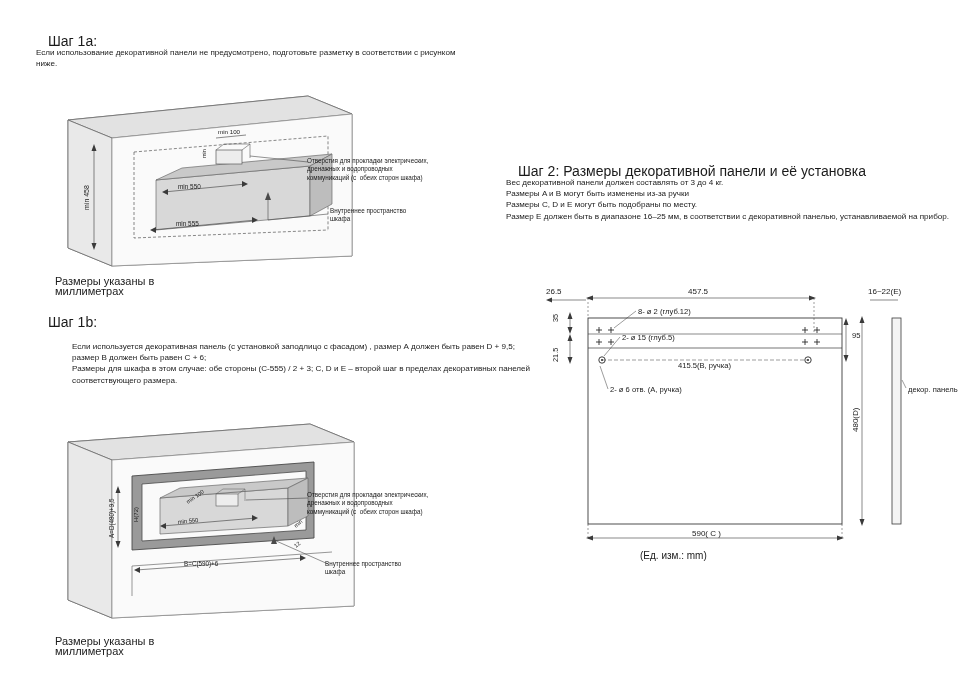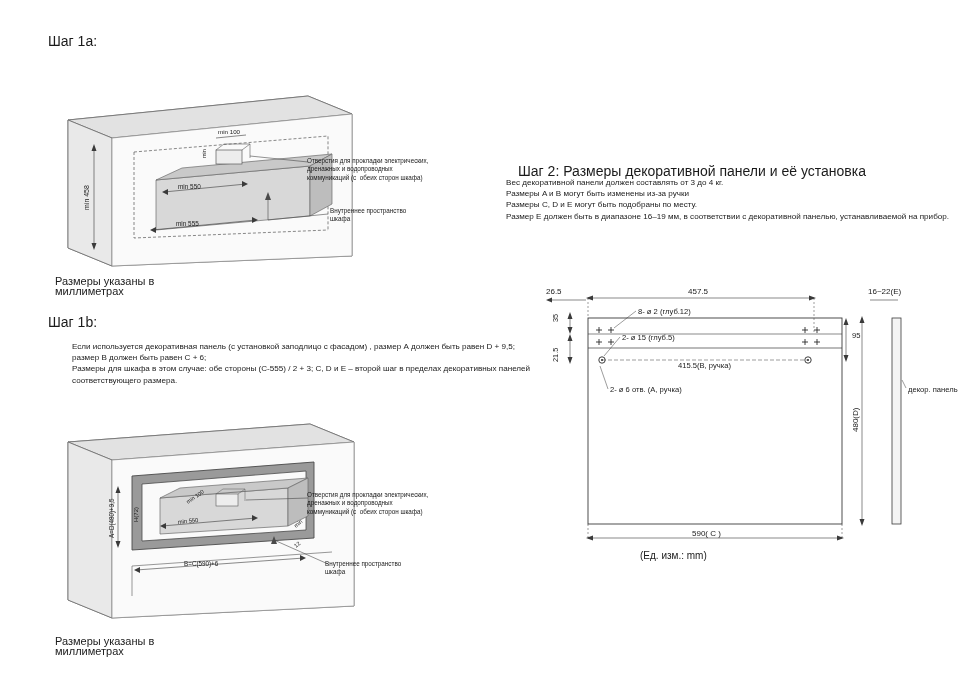--- a/index.html
+++ b/index.html
@@ -82,20 +82,21 @@
     font-size: 10px;
     color: #1a1a1a;
   }
 </style>
 </head>
 <body>
 
 <div class="page">
 
   <div class="txt heading" id="step1a-title">Шаг 1a:</div>
+  <div class="txt" id="step1a-body">Если использование декоративной панели не предусмотрено, подготовьте разметку в соответствии с рисунком ниже.</div>
 
   <div class="illus" id="illus-1a">
     <svg width="300" height="185" viewBox="0 0 300 185">
 
       <polygon points="8,32 248,8 292,26 292,168 52,178 8,160" fill="#f2f2f2" stroke="#6b6b6b" stroke-width="0.8"></polygon>
 
       <polygon points="8,32 248,8 292,26 52,50" fill="#e2e2e2" stroke="#6b6b6b" stroke-width="0.8"></polygon>
 
       <polygon points="8,32 52,50 52,178 8,160" fill="#e9e9e9" stroke="#6b6b6b" stroke-width="0.8"></polygon>
 
@@ -209,21 +210,21 @@
 коммуникаций (с  обеих сторон шкафа)</div>
   <div class="callout" id="callout-1b-space">Внутреннее пространство
 шкафа</div>
   <div class="caption" id="cap-1b">Размеры указаны в
 миллиметрах</div>
 
   <div class="txt heading" id="step2-title">Шаг 2: Размеры декоративной панели и её установка</div>
   <div class="txt" id="step2-body">Вес декоративной панели должен составлять от 3 до 4 кг.
 Размеры A и B могут быть изменены из-за ручки
 Размеры C, D и E могут быть подобраны по месту.
-Размер E должен быть в диапазоне 16–19 мм, в соответствии с декоративной панелью, устанавливаемой на прибор.</div>
+Размер E должен быть в диапазоне 16–25 мм, в соответствии с декоративной панелью, устанавливаемой на прибор.</div>
 
   <div class="illus" id="illus-2">
     <svg width="420" height="280" viewBox="0 0 420 280">
 
       <rect x="48" y="38" width="254" height="206" fill="none" stroke="#3a3a3a" stroke-width="0.9"></rect>
 
       <line x1="48" y1="68" x2="302" y2="68" stroke="#3a3a3a" stroke-width="0.7"></line>
       <line x1="48" y1="54" x2="302" y2="54" stroke="#3a3a3a" stroke-width="0.6"></line>
 
       <line x1="48" y1="18" x2="274" y2="18" stroke="#3a3a3a" stroke-width="0.6"></line>

